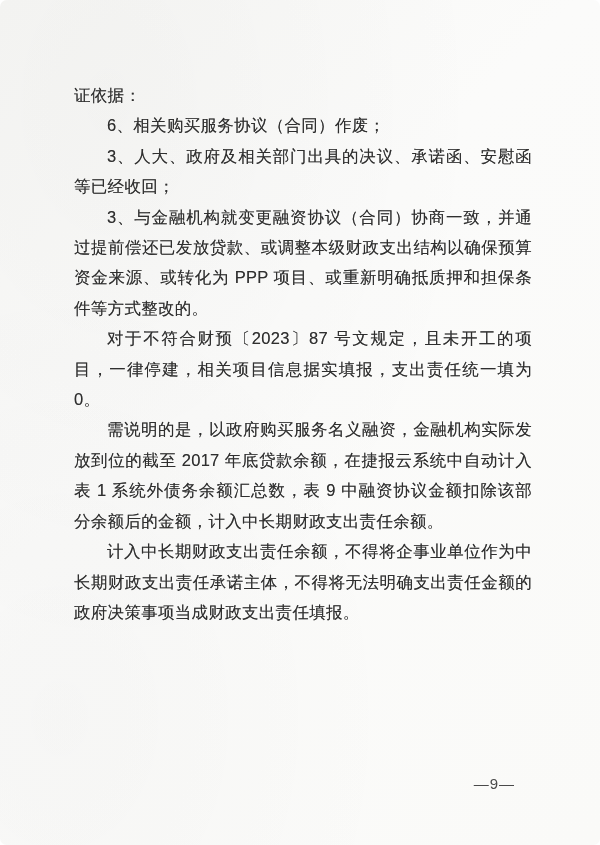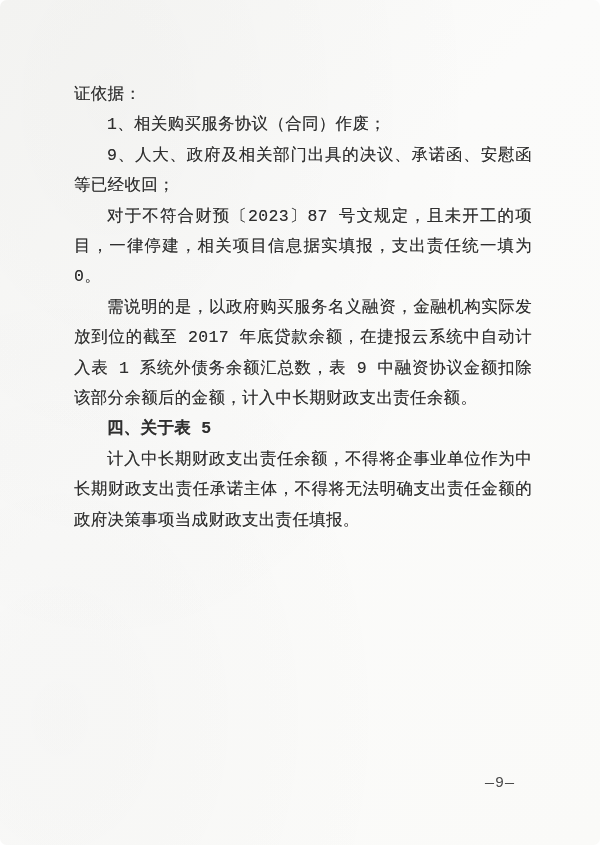--- a/index.html
+++ b/index.html
@@ -13,21 +13,21 @@
     background: #ffffff;
   }
   .page {
     position: relative;
     width: 600px;
     height: 845px;
     background:
       radial-gradient(ellipse at 18% 12%, rgba(0,0,0,0.025), rgba(0,0,0,0) 55%),
       radial-gradient(ellipse at 10% 85%, rgba(0,0,0,0.02), rgba(0,0,0,0) 45%),
       linear-gradient(135deg, #f7f7f5 0%, #fbfbfa 40%, #fafaf8 100%);
-    font-family: Liberation Mono, monospace;
+    font-family: Liberation Sans, sans-serif;
     color: #2f2f2f;
     border-radius: 7px;
   }
   .content {
     position: absolute;
     left: 74px;
     top: 80px;
     width: 458px;
   }
   .para {
@@ -54,21 +54,21 @@
     letter-spacing: 1px;
     color: #4a4a4a;
   }
 </style>
 </head>
 <body>
 
 <div class="page">
   <div class="content">
       <p class="para">证依据：</p>
-      <p class="para indent">1、相关购买服务协议（合同）作废；</p>
-      <p class="para indent">9、人大、政府及相关部门出具的决议、承诺函、安慰函等已经收回；</p>
+      <p class="para indent">6、相关购买服务协议（合同）作废；</p>
+      <p class="para indent">3、人大、政府及相关部门出具的决议、承诺函、安慰函等已经收回；</p>
+      <p class="para indent">3、与金融机构就变更融资协议（合同）协商一致，并通过提前偿还已发放贷款、或调整本级财政支出结构以确保预算资金来源、或转化为 PPP 项目、或重新明确抵质押和担保条件等方式整改的。</p>
       <p class="para indent">对于不符合财预〔2023〕87 号文规定，且未开工的项目，一律停建，相关项目信息据实填报，支出责任统一填为 0。</p>
       <p class="para indent">需说明的是，以政府购买服务名义融资，金融机构实际发放到位的截至 2017 年底贷款余额，在捷报云系统中自动计入表 1 系统外债务余额汇总数，表 9 中融资协议金额扣除该部分余额后的金额，计入中长期财政支出责任余额。</p>
-      <p class="para indent bold">四、关于表 5</p>
       <p class="para indent">计入中长期财政支出责任余额，不得将企事业单位作为中长期财政支出责任承诺主体，不得将无法明确支出责任金额的政府决策事项当成财政支出责任填报。</p>
     </div>
   <div class="page-number">—9—</div>
 </div>
 
 </body></html>

